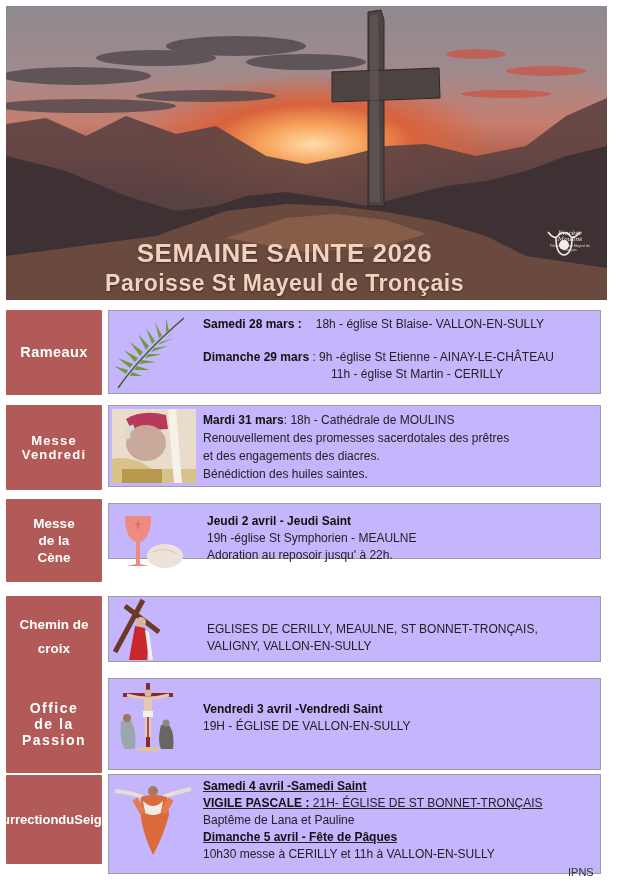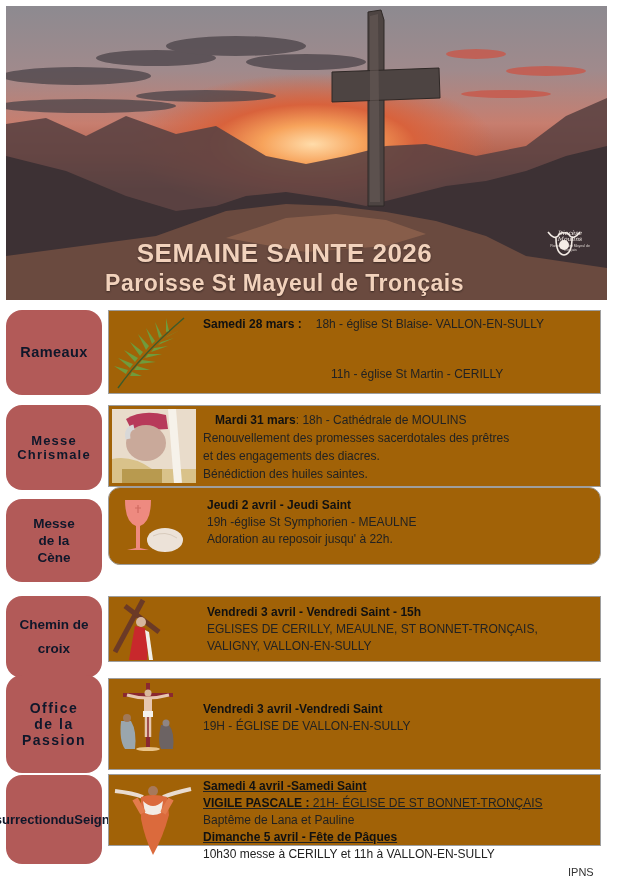--- a/index.html
+++ b/index.html
@@ -27,29 +27,29 @@
     color: #f4ece6; text-align: center;
   }
   .diocese-logo .logo-text { font-family: "DejaVu Serif", serif; font-style: italic; font-size: 6px; line-height: 6px; display: block; }
   .diocese-logo .logo-sub { font-size: 3.5px; line-height: 4px; display: block; margin-top: 2px; opacity: .85; }
 
   
   .row { position: absolute; left: 0; width: 620px; }
   .label {
     position: absolute; left: 6px; width: 96px;
     background: #b25a58;
-    border-radius: 16px;
+    border-radius: 1px;
     display: flex; align-items: center; justify-content: center; text-align: center;
-    color: #0f172a; font-weight: bold; font-size: 13.5px; line-height: 17px;
+    color: #ffffff; font-weight: bold; font-size: 13.5px; line-height: 17px;
   }
   .label.spaced { letter-spacing: 1.2px; font-size: 13px; line-height: 14px; }
   .label.spaced2 { letter-spacing: 1.5px; font-size: 14px; line-height: 16px; }
   .card {
     position: absolute; left: 108px; width: 493px;
-    border: 1px solid #9e9e9e; background: #a16207;
+    border: 1px solid #9e9e9e; background: #c4b5fd;
   }
   .pic { position: absolute; left: 3px; top: 3px; }
   .txt { position: absolute; font-size: 12px; line-height: 16.5px; color: #222; white-space: nowrap; }
   .txt b { font-weight: bold; color: #111; }
   .u { text-decoration: underline; }
 
   .ipns { position: absolute; left: 568px; top: 866px; font-size: 11px; color: #333; }
 </style>
 </head>
 <body>
@@ -117,55 +117,58 @@
           <path d="M27,50 L44,48 L30,46 Z"></path>
         <path d="M33,44 L50,40 L36,40 Z"></path>
           <path d="M39,38 L56,32 L42,34 Z"></path>
           <path d="M46,31 L62,24 L49,28 Z"></path>
         <path d="M53,24 L68,16 L56,22 Z"></path>
       </g>
     </svg>
     <div class="txt" style="left:94px;top:5px;">
       <b>Samedi 28 mars :</b><span style="display:inline-block;width:14px"></span><span>18h - église St Blaise- VALLON-EN-SULLY</span>
     </div>
+    <div class="txt" style="left:94px;top:38px;">
+      <b>Dimanche 29 mars</b> <span>: 9h -église St Etienne - AINAY-LE-CHÂTEAU</span>
+    </div>
     <div class="txt" style="left:222px;top:55px;">11h - église St Martin - CERILLY</div>
   </div>
 </div>
 
 <div class="row">
   <div class="label spaced" style="top:405px;height:85px;flex-direction:column;">
     <span>Messe</span>
-    <span>Chrismale</span>
+    <span>Vendredi</span>
   </div>
   <div class="card" style="top:405px;height:82px;">
     <svg class="pic" width="84" height="74" viewBox="0 0 84 74">
       <rect width="84" height="74" fill="#e9dccb"></rect>
       <path d="M14,10 Q30,0 54,6 L56,20 L20,22 Z" fill="#b73a5a"></path>
       <ellipse cx="34" cy="34" rx="20" ry="18" fill="#c9a99a"></ellipse>
       <path d="M16,30 Q14,20 22,18" fill="none" stroke="#d8d8d8" stroke-width="5"></path>
       <path d="M0,50 Q20,46 40,60 L84,60 L84,74 L0,74 Z" fill="#d9c28a"></path>
       <path d="M60,0 L66,74" stroke="#f6f2ea" stroke-width="8"></path>
       <rect x="10" y="60" width="40" height="14" fill="#b89a4f"></rect>
     </svg>
-    <div class="txt" style="left:94px;top:6px;margin-left:12px;">
+    <div class="txt" style="left:94px;top:6px;">
       <b>Mardi 31 mars</b><span>: 18h - Cathédrale de MOULINS</span>
     </div>
     <div class="txt" style="left:94px;top:24px;">Renouvellement des promesses sacerdotales des prêtres</div>
     <div class="txt" style="left:94px;top:42px;">et des engagements des diacres.</div>
     <div class="txt" style="left:94px;top:60px;">Bénédiction des huiles saintes.</div>
   </div>
 </div>
 
 <div class="row">
   <div class="label" style="top:499px;height:83px;flex-direction:column;">
     <span>Messe</span>
     <span>de la</span>
     <span>Cène</span>
   </div>
-  <div class="card" style="top:487px;height:78px;border-radius:12px;">
+  <div class="card" style="top:503px;height:56px;">
     <svg class="pic" style="left:12px;top:8px;" width="62" height="60" viewBox="0 0 62 60">
       <path d="M4,4 L30,4 Q30,26 19,30 L19,52 L28,54 L6,54 L15,52 L15,30 Q4,26 4,4 Z" fill="#ee8a80"></path>
       <path d="M17,9 L17,17 M14,12 L20,12" stroke="#d06a60" stroke-width="1.2"></path>
       <ellipse cx="44" cy="44" rx="18" ry="12" fill="#ece2d8"></ellipse>
       <path d="M32,40 Q44,34 56,42" fill="none" stroke="#d8cbbd" stroke-width="1"></path>
     </svg>
     <div class="txt" style="left:98px;top:9px;">
       <b>Jeudi 2 avril - Jeudi Saint</b>
     </div>
     <div class="txt" style="left:98px;top:26px;">19h -église St Symphorien - MEAULNE</div>
@@ -179,23 +182,20 @@
     <span>croix</span>
   </div>
   <div class="card" style="top:596px;height:66px;">
     <svg class="pic" style="left:4px;top:1px;" width="50" height="64" viewBox="0 0 50 64">
       <path d="M2,54 L30,2" stroke="#6b3a26" stroke-width="5"></path>
       <path d="M12,8 L46,34" stroke="#6b3a26" stroke-width="5"></path>
       <circle cx="28" cy="24" r="5" fill="#d6b69e"></circle>
       <path d="M22,28 Q18,50 16,62 L34,62 Q36,46 32,30 Z" fill="#c8282c"></path>
       <path d="M32,32 L36,62 L40,62 L36,34 Z" fill="#f1efe9"></path>
     </svg>
-    <div class="txt" style="left:98px;top:7px;">
-      <b>Vendredi 3 avril - Vendredi Saint - 15h</b>
-    </div>
     <div class="txt" style="left:98px;top:24px;">EGLISES DE CERILLY, MEAULNE, ST BONNET-TRONÇAIS,</div>
     <div class="txt" style="left:98px;top:41px;">VALIGNY, VALLON-EN-SULLY</div>
   </div>
 </div>
 
 <div class="row">
   <div class="label spaced2" style="top:675px;height:98px;flex-direction:column;">
     <span>Office</span>
     <span>de la</span>
     <span>Passion</span>
@@ -221,21 +221,21 @@
     <div class="txt" style="left:94px;top:39px;">19H  - ÉGLISE DE VALLON-EN-SULLY</div>
   </div>
 </div>
 
 <div class="row">
   <div class="label" style="top:775px;height:89px;flex-direction:row;font-size:13px;line-height:18px;">
     <span>Résurrection</span>
     <span>du</span>
     <span>Seigneur</span>
   </div>
-  <div class="card" style="top:774px;height:72px;">
+  <div class="card" style="top:774px;height:100px;">
     <svg class="pic" style="left:4px;top:4px;" width="80" height="80" viewBox="0 0 80 80">
       <path d="M2,12 Q20,14 30,18 M78,10 Q60,14 50,18" stroke="#e9dcd0" stroke-width="4" fill="none"></path>
       <circle cx="40" cy="12" r="5" fill="#a7795b"></circle>
       <path d="M28,18 Q40,14 54,18 L56,36 Q50,58 40,76 Q32,60 28,40 Z" fill="#db6a3c"></path>
       <path d="M30,22 Q40,32 50,22 L48,34 Q40,38 32,34 Z" fill="#f3ece4"></path>
       <path d="M22,20 L30,34 M58,20 L50,34" stroke="#e37b4c" stroke-width="6"></path>
     </svg>
     <div class="txt u" style="left:94px;top:3px;">
       <b>Samedi 4 avril -Samedi Saint</b>
     </div>

